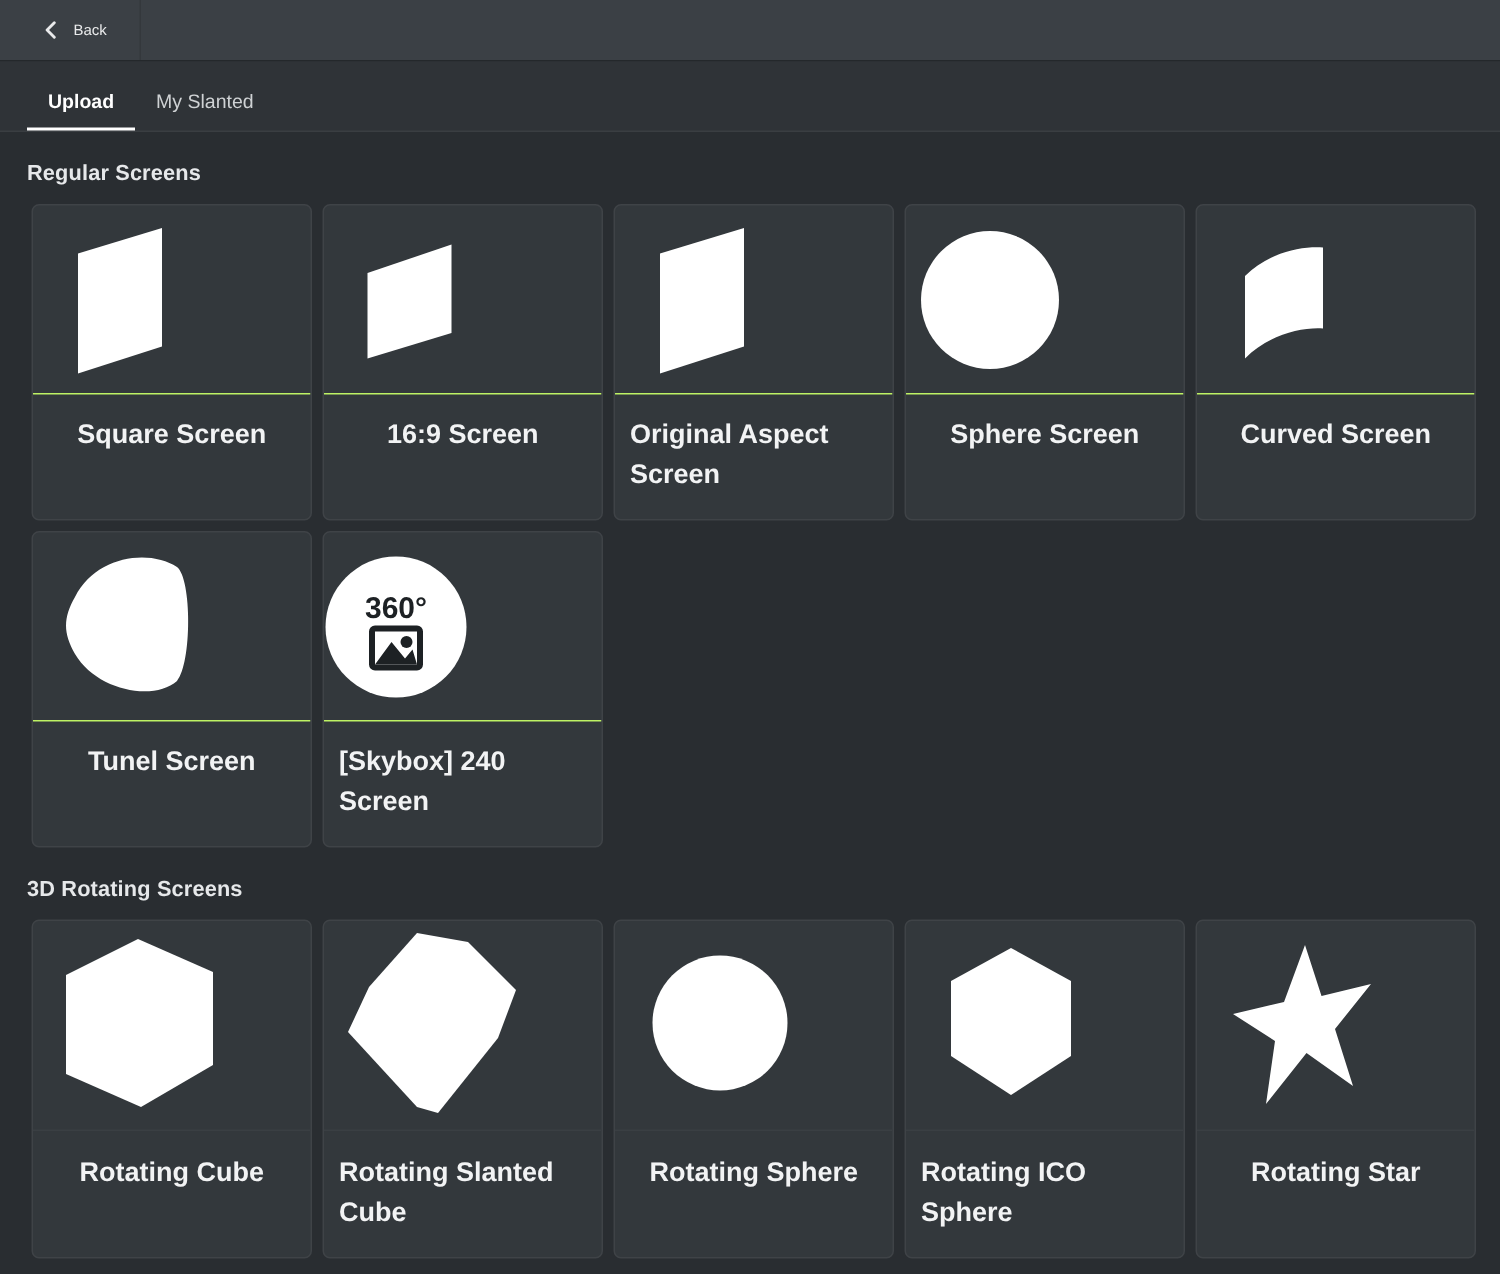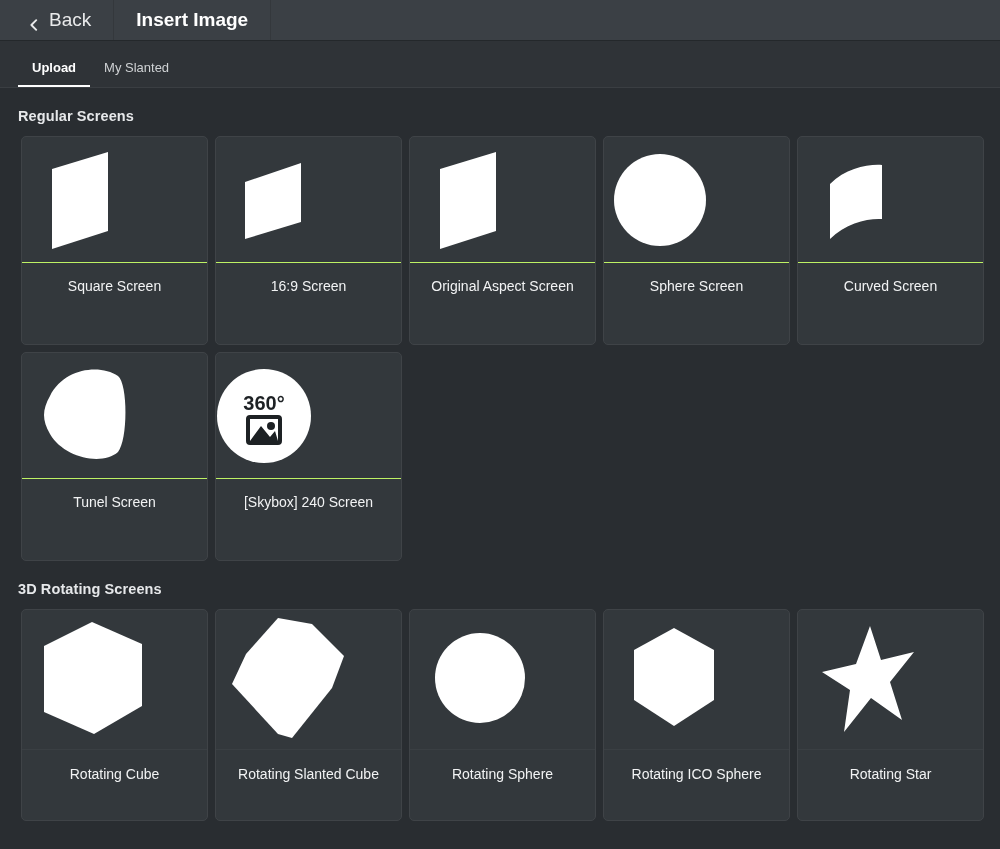--- a/index.html
+++ b/index.html
@@ -17,21 +17,21 @@
     display: flex;
     align-items: stretch;
     border-bottom: 1px solid #24282b;
   }
   .titlebar-cell {
     display: flex;
     align-items: center;
     padding: 0 18px;
     border-right: 1px solid #34383c;
     color: #e9eaeb;
-    font-size: 19px;
+    font-size: 10px;
     white-space: nowrap;
   }
   .back-cell { gap: 9px; padding-left: 28px; padding-right: 22px; cursor: pointer; }
   .back-cell .chev { display: block; width: 12px; height: 12px; }
   .title-cell { font-weight: bold; color: #ffffff; padding: 0 22px; }
 
   
   .tabbar {
     height: 47px;
     background: #2f3337;
@@ -94,42 +94,41 @@
     border-bottom: 1px solid #bef264;
   }
   .card-icon svg { display: block; }
   .card-label {
     flex: 1;
     display: flex;
     align-items: flex-start;
     justify-content: center;
     text-align: left;
     padding: 13px 10px 16px 10px;
-    font-size: 14px;
-    font-weight: normal;
+    font-size: 18px;
+    font-weight: bold;
     color: #f2f3f4;
     line-height: 1.5;
   }
   .grid.rotating .card-label { padding-top: 14px; }
   .grid.rotating .card-icon { height: 140px; border-bottom-color: #3a3f43; }
   .grid.rotating .card { min-height: 212px; }
 </style>
 </head>
 <body>
 
 <div class="titlebar">
   <div class="titlebar-cell back-cell">
     <span class="chev">
       <svg viewBox="0 0 12 12" width="12" height="12" aria-hidden="true">
         <path d="M8.2 1.2 L3.4 6 L8.2 10.8" fill="none" stroke="#e9eaeb" stroke-width="1.9" stroke-linecap="round" stroke-linejoin="round"></path>
       </svg>
     </span>
     <span>Back</span>
   </div>
-  <div class="titlebar-cell title-cell">Insert Image</div>
 </div>
 
 <div class="tabbar">
   <div class="tab active">
     <span>Upload</span>
   </div>
   <div class="tab">
     <span>My Slanted</span>
   </div>
 </div>

